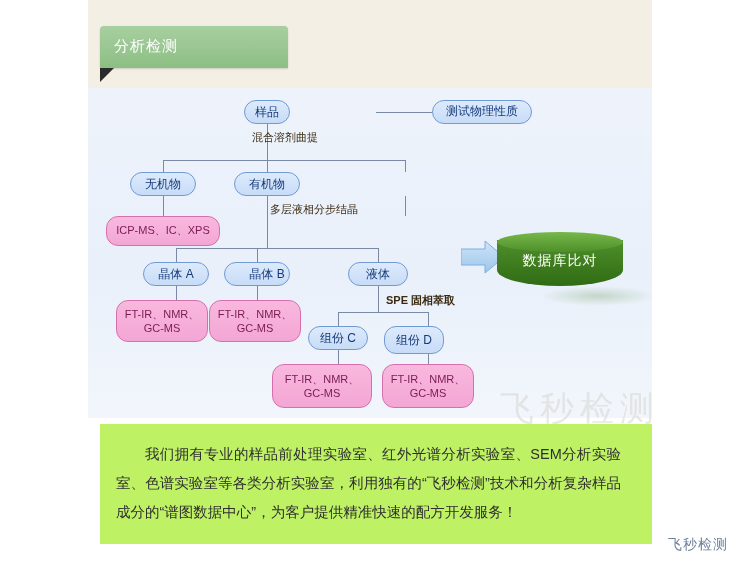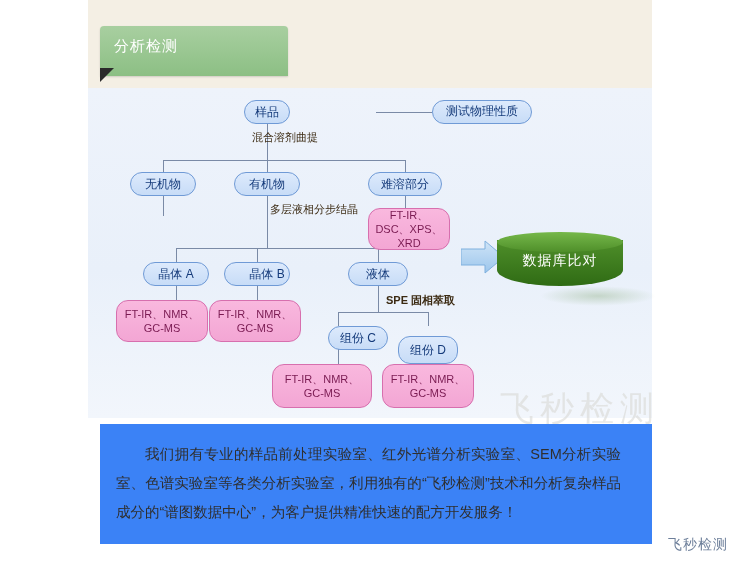--- a/index.html
+++ b/index.html
@@ -17,21 +17,21 @@
   }
   .side-left{
     position:absolute;left:0;top:0;width:88px;height:564px;background:#fff;
   }
   .side-right{
     position:absolute;left:652px;top:0;width:88px;height:564px;background:#fff;
   }
 
   
   .tab{
-    position:absolute;left:100px;top:26px;width:188px;height:50px;
+    position:absolute;left:100px;top:26px;width:188px;height:42px;
     background:linear-gradient(to bottom,#a8cfa0,#8cbf84);
     border-radius:4px 4px 0 0;
     box-shadow:0 1px 2px rgba(0,0,0,.15);
   }
   .tab-label{
     position:absolute;left:14px;top:11px;
     color:#ffffff;font-size:15px;letter-spacing:1px;
   }
   .tab-notch{
     position:absolute;left:100px;top:68px;width:0;height:0;
@@ -102,21 +102,21 @@
     color:#fff;font-size:14px;letter-spacing:1px;
   }
   .db-shadow{
     position:absolute;left:540px;top:286px;width:116px;height:20px;
     background:radial-gradient(ellipse at center,rgba(150,180,140,.45),rgba(255,255,255,0) 70%);
   }
 
   
   .note{
     position:absolute;left:100px;top:424px;width:552px;height:120px;
-    background:#3b82f6;
+    background:#bef264;
     padding:16px 31px 0 16px;
     box-sizing:border-box;
   }
   .note p{
     margin:0;
     font-size:14.5px;color:#2f2f2f;line-height:2.0;
     text-indent:2em;
     text-align:justify;
   }
   .watermark{
@@ -183,28 +183,25 @@
     </div>
 
     <div class="lbl dark" style="left:164px;top:42px;">混合溶剂曲提</div>
 
     <div class="node blue" style="left:42px;top:84px;width:66px;height:24px;">
       <span>无机物</span>
     </div>
     <div class="node blue" style="left:146px;top:84px;width:66px;height:24px;">
       <span>有机物</span>
     </div>
-    <div class="node blue" style="left:280px;top:84px;width:74px;height:24px;">
-      <span>难溶部分</span>
-    </div>
 
     <div class="lbl dark" style="left:182px;top:114px;">多层液相分步结晶</div>
 
-    <div class="node pink two" style="left:280px;top:120px;width:82px;height:42px;padding:0 4px;">
-      <span>FT-IR、DSC、XPS、XRD</span>
+    <div class="node pink" style="left:18px;top:128px;width:114px;height:30px;">
+      <span>ICP-MS、IC、XPS</span>
     </div>
 
     <div class="node blue" style="left:55px;top:174px;width:66px;height:24px;">
       <span>晶体 A</span>
     </div>
     <div class="node blue" style="left:136px;top:174px;width:66px;height:24px;padding-left:20px;">
       <span>晶体 B</span>
     </div>
     <div class="node blue" style="left:260px;top:174px;width:60px;height:24px;">
       <span>液体</span>
@@ -212,24 +209,24 @@
 
     <div class="lbl dark" style="left:298px;top:205px;font-weight:bold;">SPE 固相萃取</div>
 
     <div class="node pink two" style="left:28px;top:212px;width:92px;height:42px;padding:0 4px;">
       <span>FT-IR、NMR、GC-MS</span>
     </div>
     <div class="node pink two" style="left:121px;top:212px;width:92px;height:42px;padding:0 4px;">
       <span>FT-IR、NMR、GC-MS</span>
     </div>
 
-    <div class="node blue" style="left:220px;top:238px;width:60px;height:24px;margin-left:20px;">
+    <div class="node blue" style="left:220px;top:238px;width:60px;height:24px;">
       <span>组份 C</span>
     </div>
-    <div class="node blue" style="left:310px;top:238px;width:60px;height:28px;margin-top:10px;">
+    <div class="node blue" style="left:296px;top:238px;width:60px;height:28px;">
       <span>组份 D</span>
     </div>
 
     <div class="node pink two" style="left:184px;top:276px;width:100px;height:44px;padding:0 4px;">
       <span>FT-IR、NMR、GC-MS</span>
     </div>
     <div class="node pink two" style="left:294px;top:276px;width:92px;height:44px;padding:0 4px;">
       <span>FT-IR、NMR、GC-MS</span>
     </div>
   </div>

